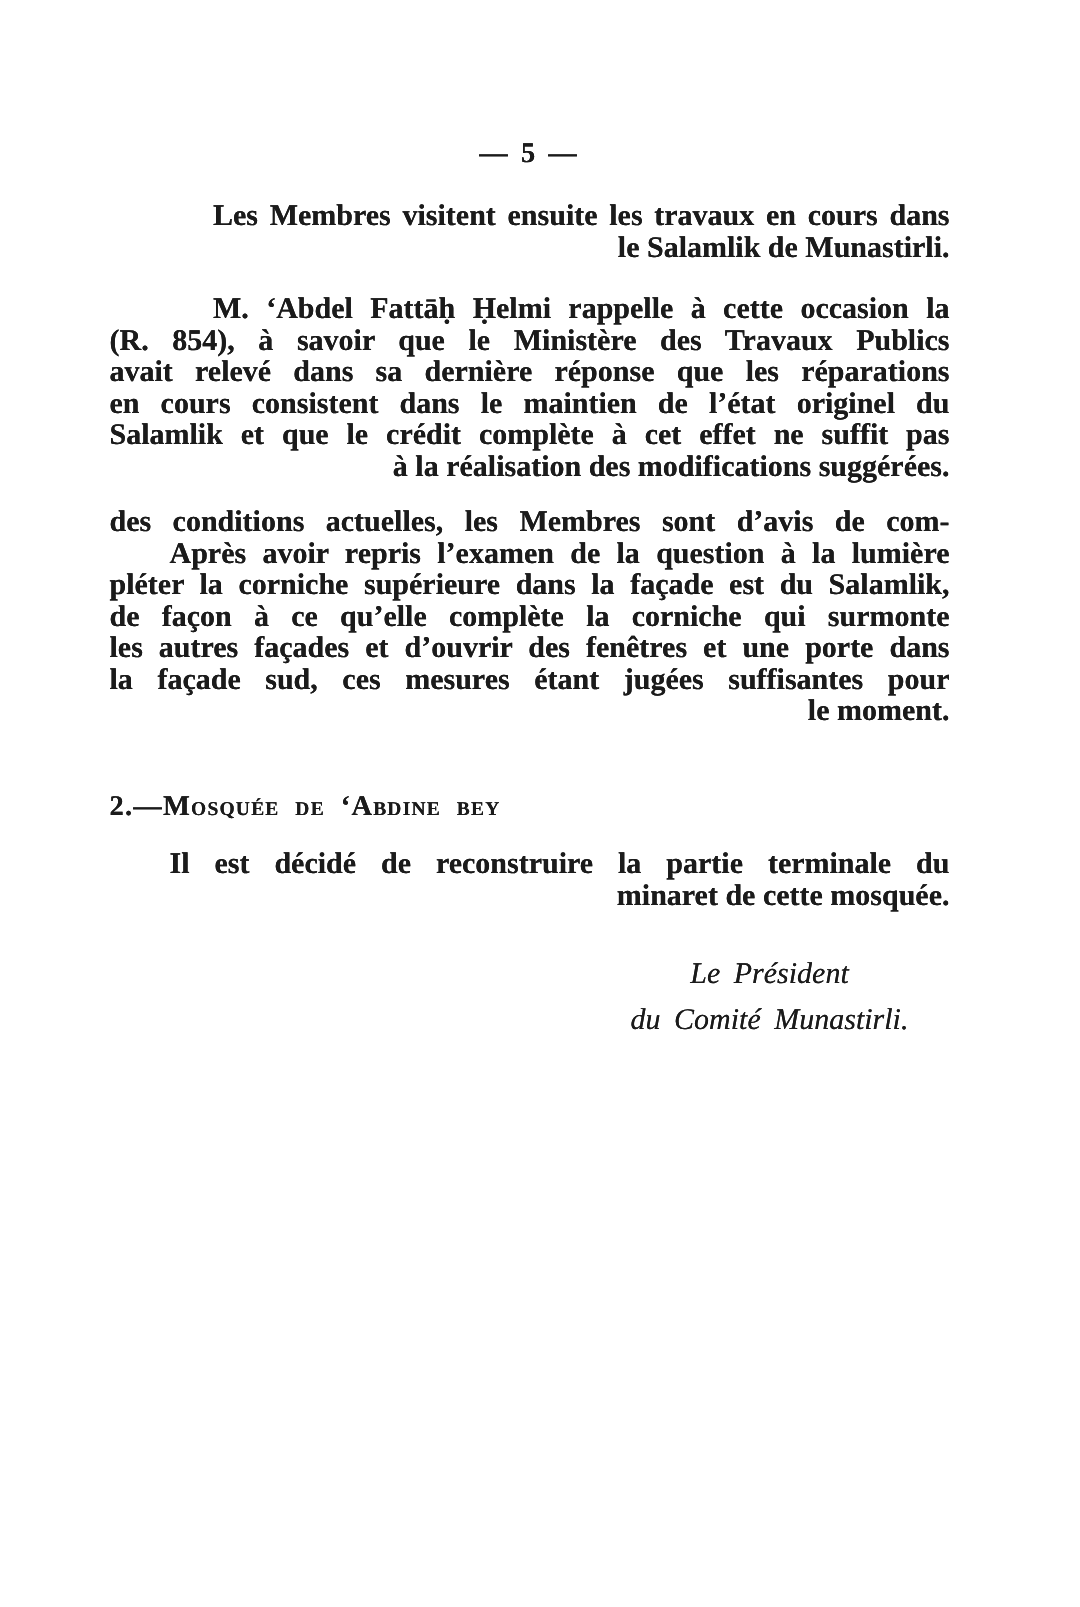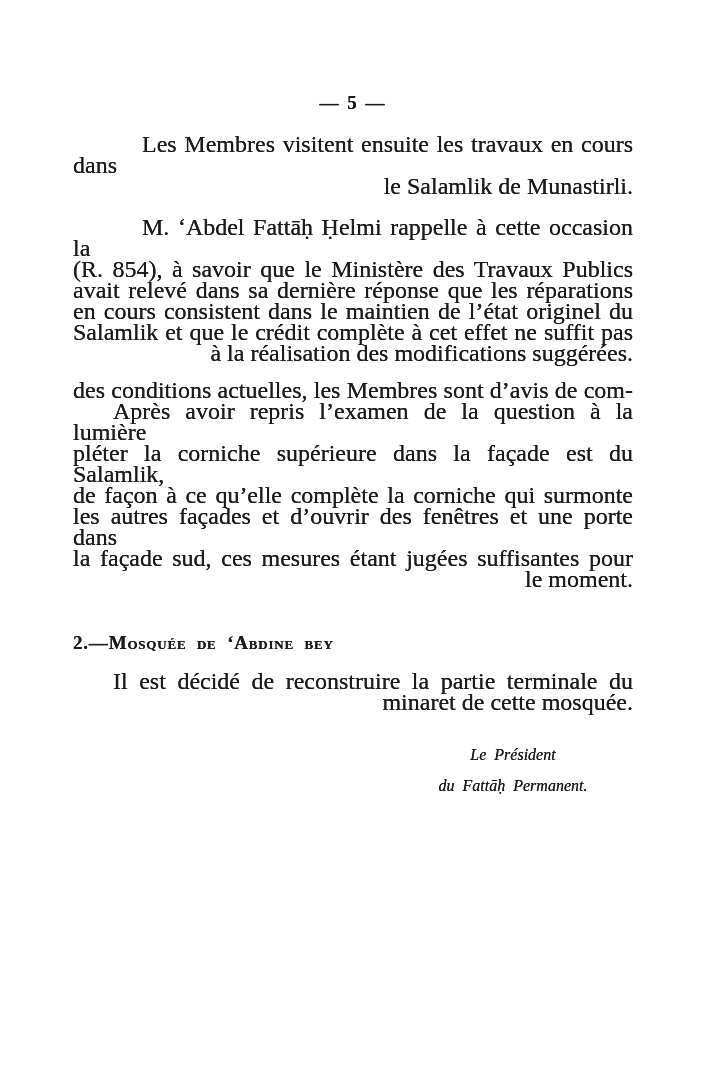--- a/index.html
+++ b/index.html
@@ -24,23 +24,24 @@
   .pageno {
     margin-top: 92px;
     text-align: center;
     font-size: 19px;
     line-height: 21px;
     letter-spacing: 2px;
     font-weight: bold;
     text-shadow: 0 0 0.4px currentColor;
   }
   .para {
-    font-size: 24px;
+    font-size: 20px;
     line-height: 21px;
     text-shadow: 0 0 0.4px currentColor; 
+    font-weight: bold;
   }
   .line { min-height: 21px; }
   
   .jl { text-align: justify; text-align-last: justify; }
   
   .ll { text-align: right; }
   .ind1 { text-indent: 69px; }
   .ind2 { text-indent: 40px; }
   .mt-p1 { margin-top: 21px; }
   .mt-p2 { margin-top: 20px; }
@@ -55,21 +56,21 @@
     word-spacing: 5px;
     text-shadow: 0 0 0.4px currentColor;
   }
   .mt-p4 { margin-top: 18px; }
   .signature {
     margin-top: 26px;
     margin-left: 300px;
     width: 280px;
     text-align: center;
     font-style: italic;
-    font-size: 16px;
+    font-size: 20px;
     line-height: 31px;
     word-spacing: 4px;
     text-shadow: 0 0 0.4px currentColor;
   }
 </style>
 </head>
 <body>
 
 <div class="sheet">
 
@@ -101,16 +102,16 @@
 
   <div class="heading">2.—Mosquée de ‘Abdine bey</div>
 
   <div class="para mt-p4">
     <div class="line jl ind2">Il est décidé de reconstruire la partie terminale du</div>
     <div class="line ll">minaret de cette mosquée.</div>
   </div>
 
   <div class="signature">
     <div class="sig-line">Le Président</div>
-    <div class="sig-line">du Fattāḥ Permanent.</div>
+    <div class="sig-line">du Comité Munastirli.</div>
   </div>
 
 </div>
 
 </body></html>

